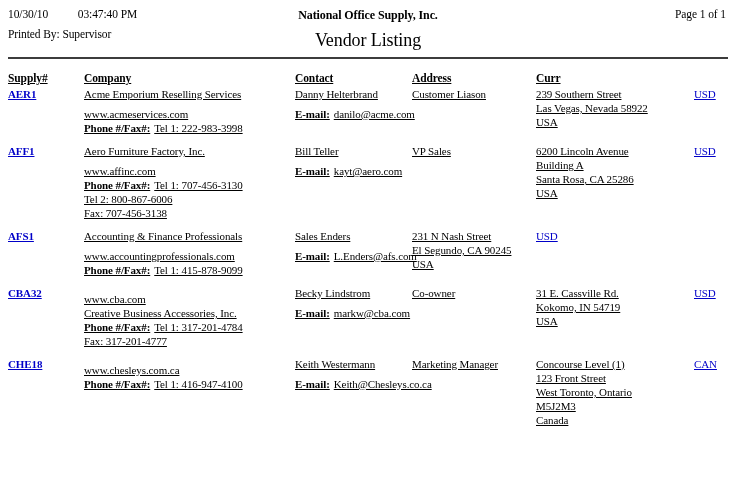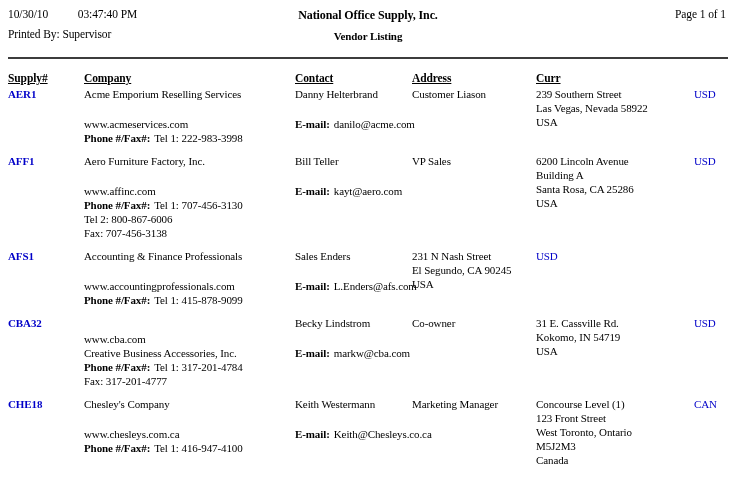--- a/index.html
+++ b/index.html
@@ -21,41 +21,41 @@
   
   .hdr-line1 { position: relative; height: 20px; font-size: 11.5px; }
   .hdr-date { display: inline-block; min-width: 67px; }
   .hdr-center {
     position: absolute; left: 0; right: 0; top: 0;
     text-align: center; pointer-events: none;
   }
   .company-name { font-weight: bold; font-size: 12px; }
   .hdr-right { position: absolute; right: 2px; top: 0; }
   .hdr-line2 { position: relative; height: 27px; font-size: 11.5px; }
-  .report-title { font-weight: bold; font-size: 11px; top: 2px; }
+  .report-title { font-weight: normal; font-size: 18px; top: 2px; }
   .rule { border-top: 2px solid #3c3c3c; margin-top: 2px; }
 
   
   .grid-cols {
     display: grid;
     grid-template-columns: 76px 211px 117px 124px 158px 42px;
   }
   .col-headers {
     font-weight: bold;
     font-size: 11.5px;
     padding: 13px 0 3px 0;
   }
   .col-headers span { text-decoration: underline; }
 
   .vrow { padding-bottom: 9px; }
-  .cell { line-height: 14px; }
+  .cell { line-height: 14px; text-decoration: underline; }
   .line { line-height: 14px; min-height: 14px; white-space: nowrap; }
   .vendor-id { font-weight: bold; color: #0000c8; }
   .currency { color: #0000c8; }
-  .website-line, .email-line { margin-top: 16px; }
+  .website-line, .email-line { margin-top: 6px; }
   .blabel { font-weight: bold; margin-right: 4px; }
   .addr-cell div { line-height: 14px; white-space: nowrap; }
   .title-cell { white-space: nowrap; }
 </style>
 </head>
 <body>
 
 <div class="page">
 
   <div class="hdr-line1">
@@ -203,21 +203,20 @@
           <div>USA</div>
         </div>
 
     <div class="cell currency">USD</div>
   </div>
 
   <div class="grid-cols vrow">
     <div class="cell vendor-id">CHE18</div>
 
     <div class="cell">
-      <div class="line">Chesley's Company</div>
       <div class="line website-line">www.chesleys.com.ca</div>
       <div class="line">
         <span class="blabel">Phone #/Fax#:</span><span>Tel 1: 416-947-4100</span>
       </div>
       <div></div>
     </div>
 
     <div class="cell">
       <div class="line">Keith Westermann</div>
       <div class="line email-line">

